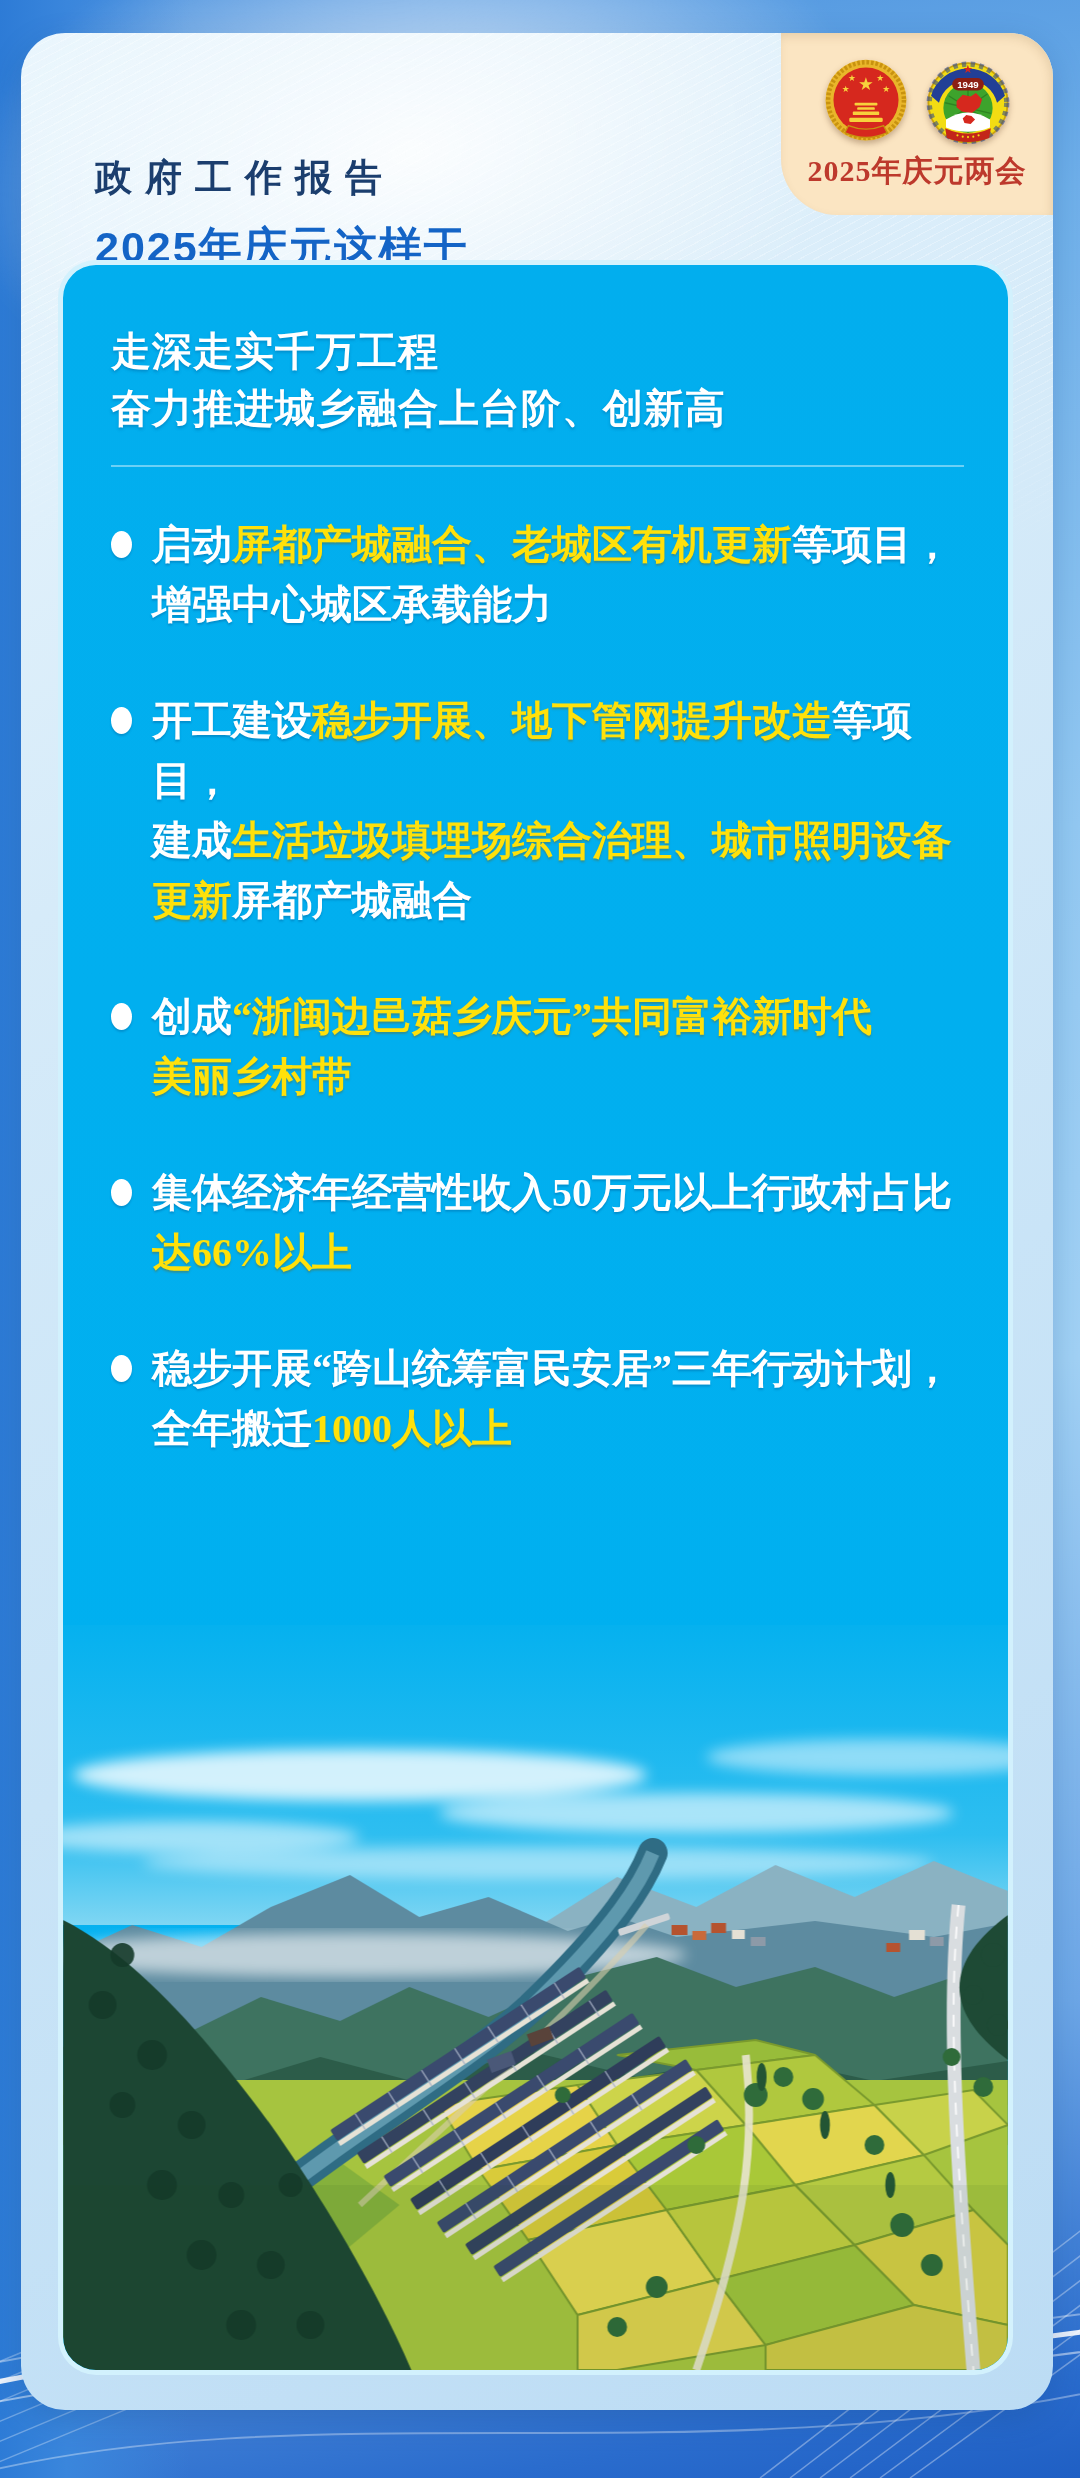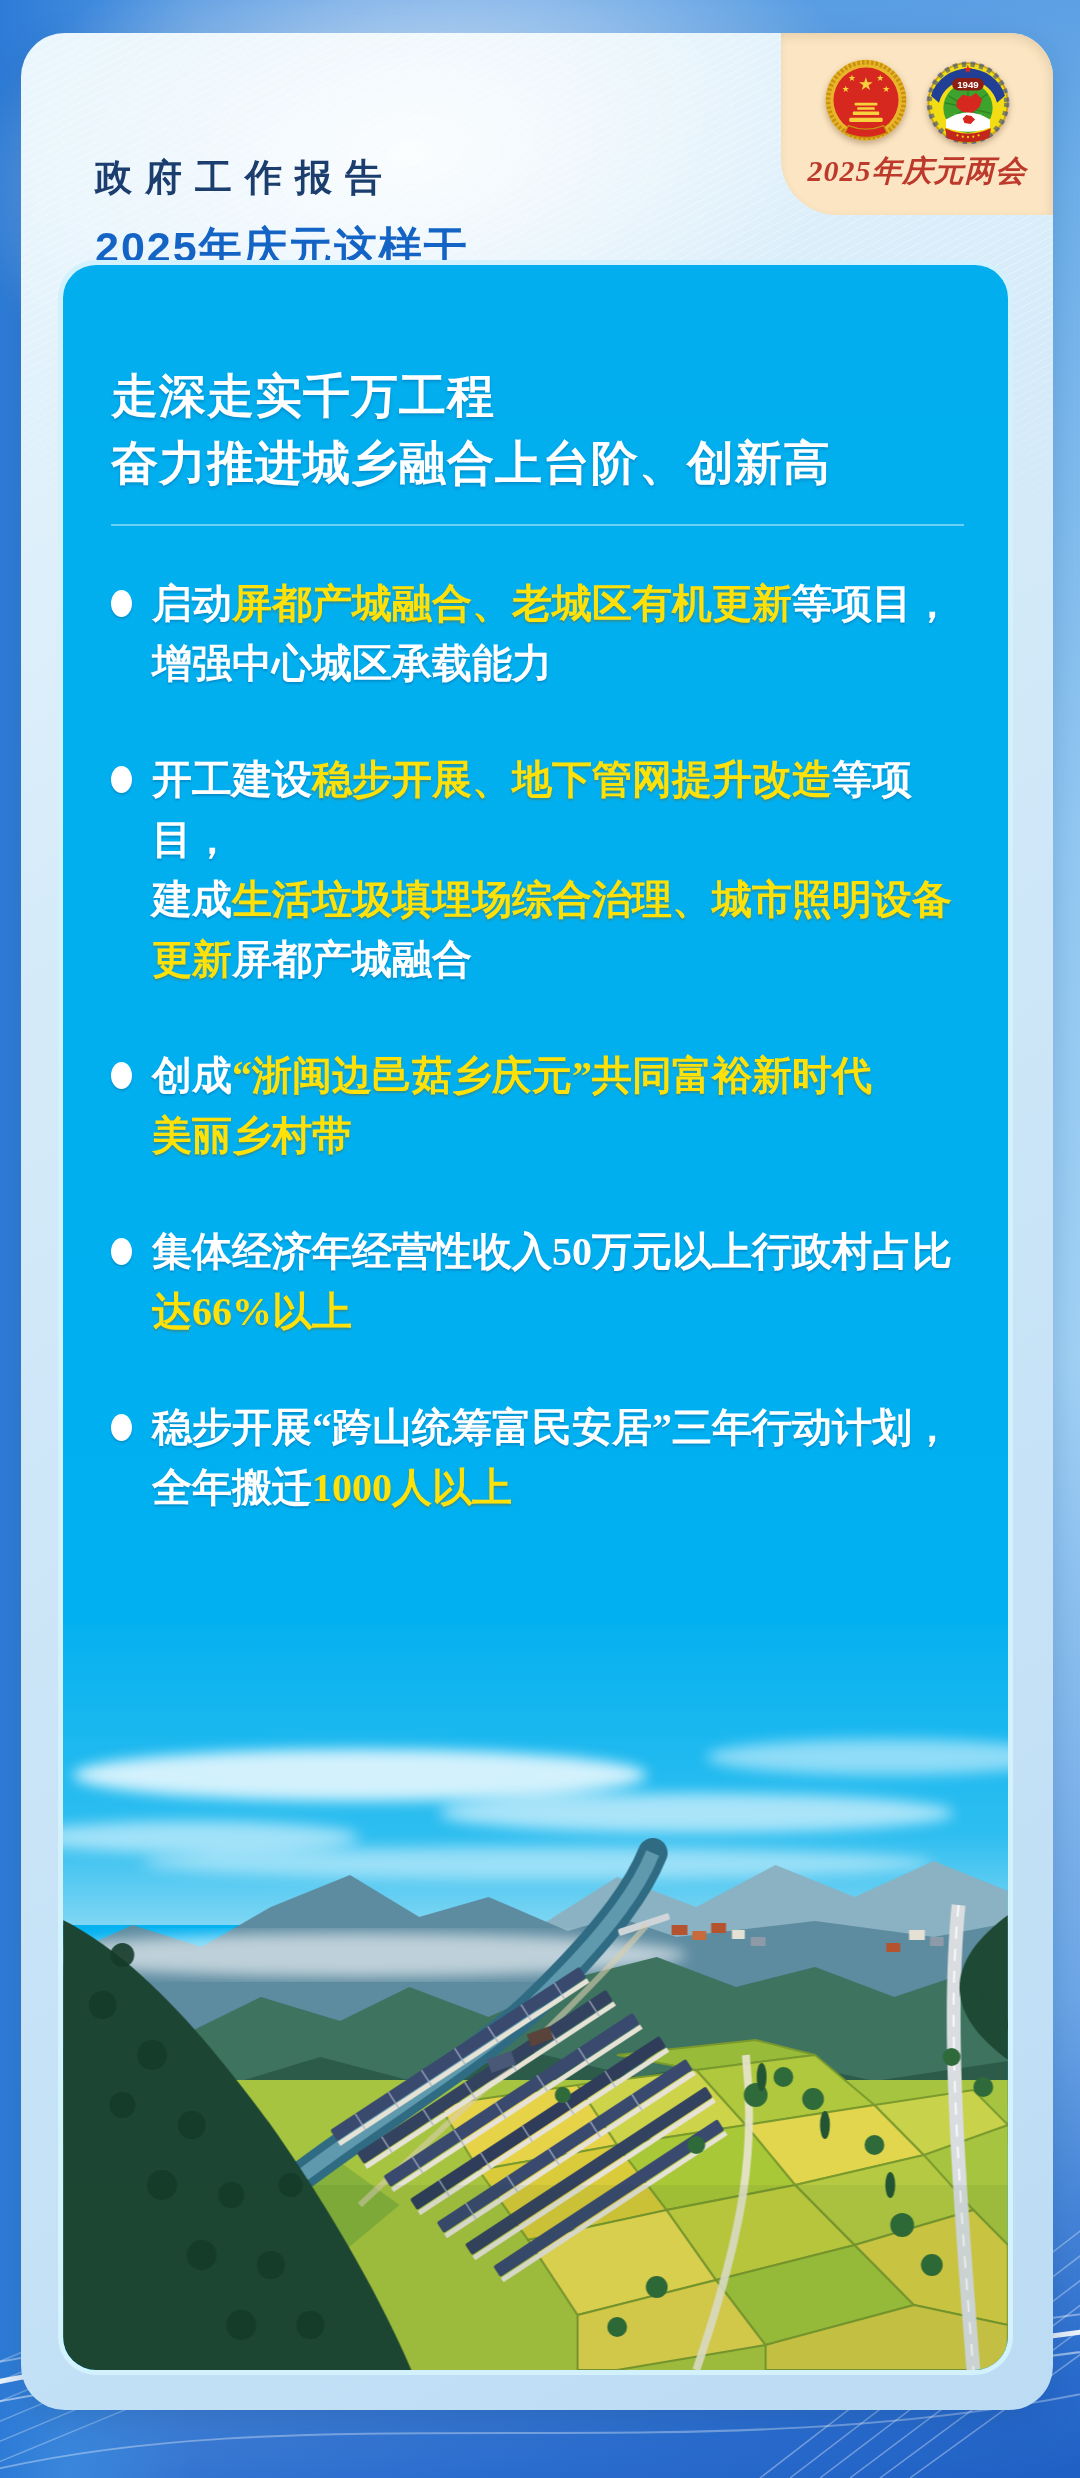--- a/index.html
+++ b/index.html
@@ -28,28 +28,28 @@
        font-size:37px;letter-spacing:13px;color:var(--kicker-navy,#1b3e6e);}
   .header-title{margin-top:16px;font-size:43px;font-weight:800;letter-spacing:2px;color:var(--header-blue,#1464c6);}
 
   
   .badge{position:absolute;top:0;right:0;width:272px;height:182px;background:var(--badge-bg,#fbe5c2);
        border-radius:0 44px 0 56px;display:flex;flex-direction:column;align-items:center;justify-content:center;gap:6px;
        box-shadow:-2px 4px 10px rgba(120,90,40,.15) inset;}
   .emblem-row{display:flex;gap:14px;align-items:center;}
   .emblem{width:88px;height:88px;filter:drop-shadow(0 3px 3px rgba(90,50,20,.35));}
   .badge-label{font-family:"Liberation Serif","DejaVu Serif",serif;font-weight:bold;
-       font-size:30px;color:var(--badge-red,#bd392c);letter-spacing:1px;font-style:italic;}
+       font-size:30px;color:var(--badge-red,#bd392c);letter-spacing:1px;}
 
   
   .inner-card{position:absolute;left:37px;top:227px;width:955px;height:2115px;box-sizing:border-box;
        border:5px solid rgba(247,253,255,.85);border-radius:38px;
        background:linear-gradient(180deg,#02aeee 0%,#00b0f0 70%,#12b6ef 100%);overflow:hidden;}
-  .card-title{padding:58px 40px 0 48px;color:#fff;font-weight:800;font-size:47px;line-height:1.42;
-       text-shadow:0 2px 3px rgba(0,80,140,.35);letter-spacing:1px;margin-top:40px;}
+  .card-title{padding:58px 40px 0 48px;color:#fff;font-weight:800;font-size:40px;line-height:1.42;
+       text-shadow:0 2px 3px rgba(0,80,140,.35);letter-spacing:1px;}
   .divider{margin:28px 44px 0 48px;height:2px;background:rgba(255,255,255,.42);}
   .bullets{list-style:none;margin:48px 0 0 0;padding:0 24px 0 48px;}
   .bullet{display:flex;gap:20px;margin-bottom:56px;}
   .dot{flex:none;width:21px;height:27px;border-radius:50%;background:#fff;margin-top:16px;
        box-shadow:0 2px 2px rgba(0,80,140,.3);}
   .bullet-text{margin:0;font-family:"Liberation Serif","DejaVu Serif",serif;font-weight:bold;
        font-size:40px;line-height:1.5;color:#fff;white-space:pre-wrap;max-width:860px;
        text-shadow:0 2px 2px rgba(0,70,130,.3);}
   .seg.hl{color:var(--hl-yellow,#ffe10a);text-shadow:0 2px 2px rgba(120,90,0,.35);}
 

